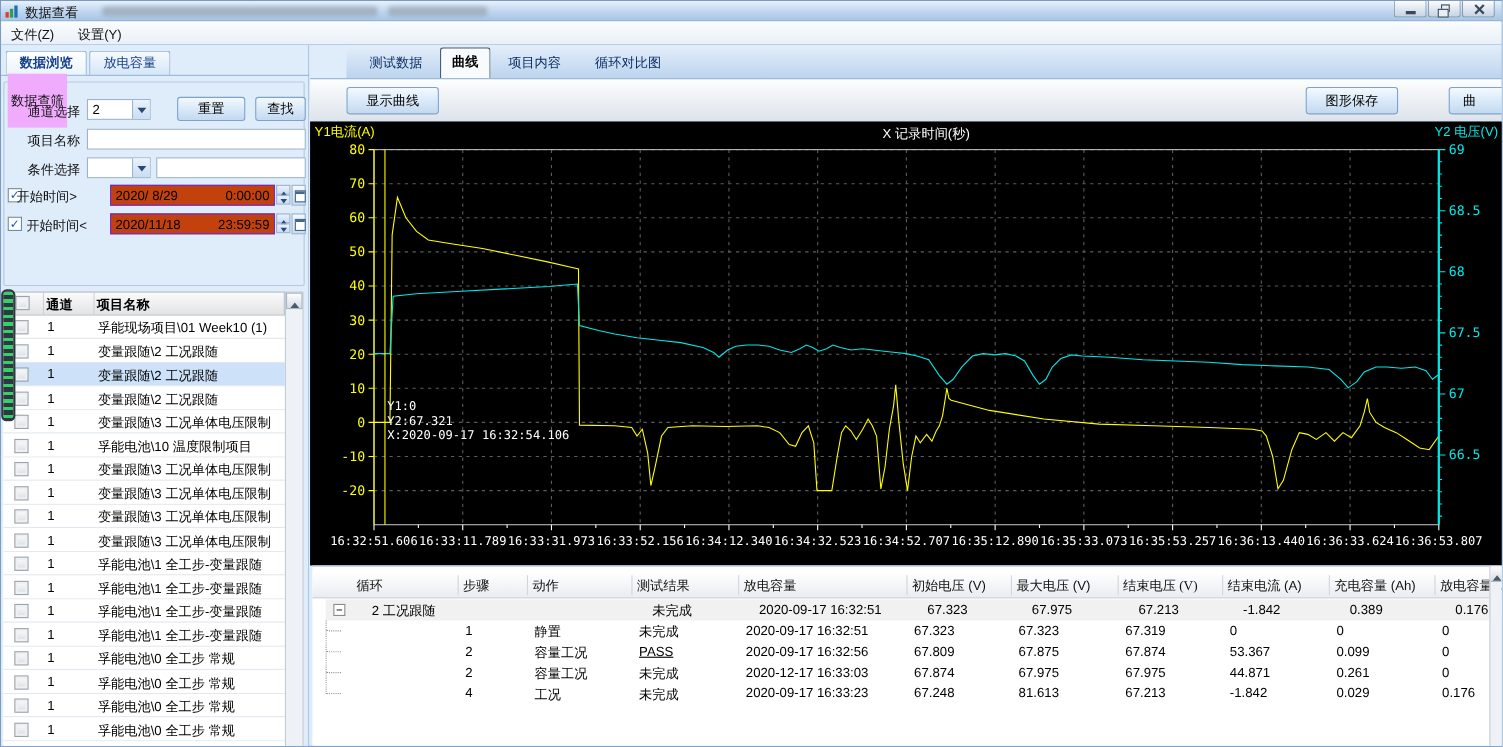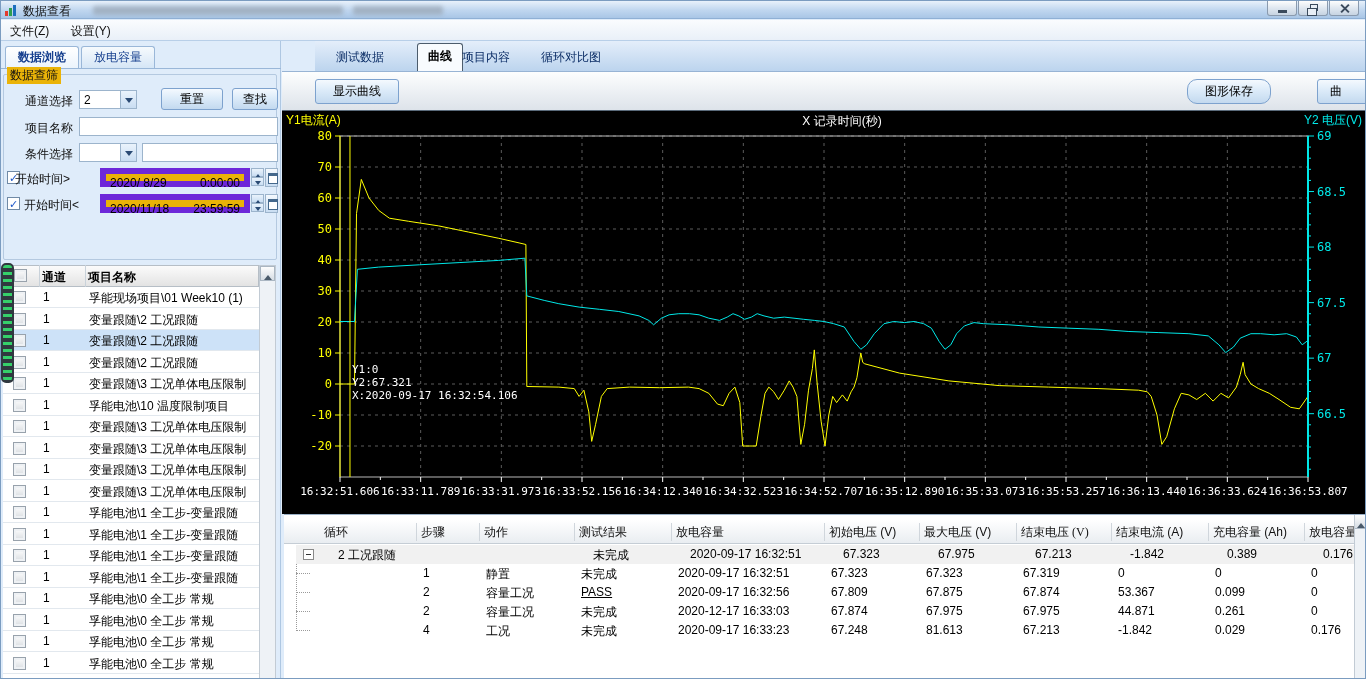--- a/index.html
+++ b/index.html
@@ -30,32 +30,32 @@
   .menubar{position:absolute;left:0;top:19px;width:1366px;height:21px;
     background:linear-gradient(#fafcfe,#e9f0f8);border-bottom:1px solid #b8cfe8;}
   .menu-item{display:inline-block;padding:3px 9px;color:#111;cursor:default;}
   
   .left-panel{position:absolute;left:0;top:40px;width:280px;height:639px;background:#dfecfa;border-right:1px solid #aec7e2;}
   .ltab{position:absolute;top:5px;height:23px;line-height:21px;text-align:center;color:#17408f;
     border:1px solid #9ab7d8;border-bottom:none;border-radius:3px 3px 0 0;background:linear-gradient(#f6fafd,#d4e5f6);cursor:pointer;}
   .ltab.active{background:linear-gradient(#ffffff,#eaf3fc);font-weight:bold;}
   .ltab-line{position:absolute;left:0;top:27px;width:280px;height:1px;background:#9ab7d8;}
   .groupbox{position:absolute;left:2px;top:33px;width:274px;height:186px;border:1px solid #b4c9e0;border-radius:2px;}
-  .group-title{position:absolute;left:6px;top:26px;background:#eab308;padding:0 3px;color:#111;}
+  .group-title{position:absolute;left:6px;top:26px;background:#f0abfc;padding:16px 3px;color:#111;}
   .flabel{position:absolute;color:#111;}
   .tinput{position:absolute;height:19px;background:#fff;border:1px solid #9cb4cc;padding:1px 3px;font:12px "Liberation Sans","DejaVu Sans",sans-serif;}
   .combo{position:absolute;height:19px;background:#fff;border:1px solid #9cb4cc;}
   .combo .val{position:absolute;left:4px;top:2px;}
   .combo .drop{position:absolute;right:0;top:0;width:16px;height:17px;background:linear-gradient(#eaf3fc,#c9ddf2);border-left:1px solid #9cb4cc;}
   .combo .drop::after{content:"";position:absolute;left:4px;top:7px;border:4px solid transparent;border-top:5px solid #2a4a74;}
   .btn{border:1px solid #7da2ce;border-radius:3px;background:linear-gradient(#f4f9fe,#dcebf9 45%,#c3d9ef);
     color:#000;text-align:center;cursor:pointer;position:absolute;font:12px "Liberation Sans","DejaVu Sans",sans-serif;}
   .chk{position:absolute;width:13px;height:13px;background:#fff;border:1px solid #708aa6;font-size:11px;line-height:12px;
     text-align:center;color:#1c56c8;font-weight:bold;cursor:pointer;}
-  .dtfield{position:absolute;height:19px;background:#eab308;border:6px solid #6d28d9;}
+  .dtfield{position:absolute;height:19px;background:#c2410c;border:1px solid #6d28d9;}
   .dtfield .d{position:absolute;left:4px;top:2px;} .dtfield .t{position:absolute;right:4px;top:2px;}
   .spinner{position:absolute;width:13px;height:19px;}
   .spinner .up,.spinner .dn{position:absolute;left:0;width:13px;height:9px;background:linear-gradient(#eaf3fc,#c9ddf2);border:1px solid #9cb4cc;}
   .spinner .up{top:0;} .spinner .dn{top:9px;}
   .spinner .up::after{content:"";position:absolute;left:3px;top:2px;border:3px solid transparent;border-bottom:4px solid #2a4a74;}
   .spinner .dn::after{content:"";position:absolute;left:3px;top:3px;border:3px solid transparent;border-top:4px solid #2a4a74;}
   .calbtn{position:absolute;width:13px;height:19px;background:linear-gradient(#f4f9fe,#c9ddf2);border:1px solid #9cb4cc;}
   .calbtn::after{content:"";position:absolute;left:2px;top:4px;width:8px;height:9px;border:1px solid #44688c;
     background:linear-gradient(#44688c 0 2px,#fff 2px),linear-gradient(90deg,#fff 45%,#9ab 45% 55%,#fff 55%);}
   
@@ -292,27 +292,27 @@
         </div>
 
     </div>
 
     <div class="green-grip"></div>
   </div>
 
   <div class="right-panel">
     <div class="rtabstrip">
       <div class="rtab" style="left:7px;width:76px;">测试数据</div>
-      <div class="rtab active" style="left:102px;width:46px;">曲线</div>
+      <div class="rtab active" style="left:85px;width:46px;">曲线</div>
       <div class="rtab" style="left:133px;width:76px;">项目内容</div>
       <div class="rtab" style="left:211px;width:90px;">循环对比图</div>
     </div>
     <div class="rtoolbar">
       <div class="btn" style="left:33px;top:7px;width:84px;height:25px;line-height:23px;">显示曲线</div>
-      <div class="btn" style="left:905px;top:7px;width:84px;height:25px;line-height:23px;border-radius:10px;">图形保存</div>
+      <div class="btn" style="left:905px;top:7px;width:84px;height:25px;line-height:23px;">图形保存</div>
       <div class="btn" style="left:1035px;top:7px;width:60px;height:25px;line-height:23px;text-align:left;padding-left:12px;">曲</div>
     </div>
     <div class="chart-wrap">
       <svg id="chart-svg" width="1085" height="403" viewBox="0 0 1085 403" xmlns="http://www.w3.org/2000/svg">
           <rect x="0" y="0" width="1085" height="403" fill="#000000"></rect>
           <line x1="58" y1="25" x2="1026" y2="25" stroke="#5c5c5c" stroke-dasharray="3,4" stroke-width="1"></line>
           <line x1="58" y1="56" x2="1026" y2="56" stroke="#5c5c5c" stroke-dasharray="3,4" stroke-width="1"></line>
           <line x1="58" y1="87" x2="1026" y2="87" stroke="#5c5c5c" stroke-dasharray="3,4" stroke-width="1"></line>
           <line x1="58" y1="118" x2="1026" y2="118" stroke="#5c5c5c" stroke-dasharray="3,4" stroke-width="1"></line>
           <line x1="58" y1="149" x2="1026" y2="149" stroke="#5c5c5c" stroke-dasharray="3,4" stroke-width="1"></line>

